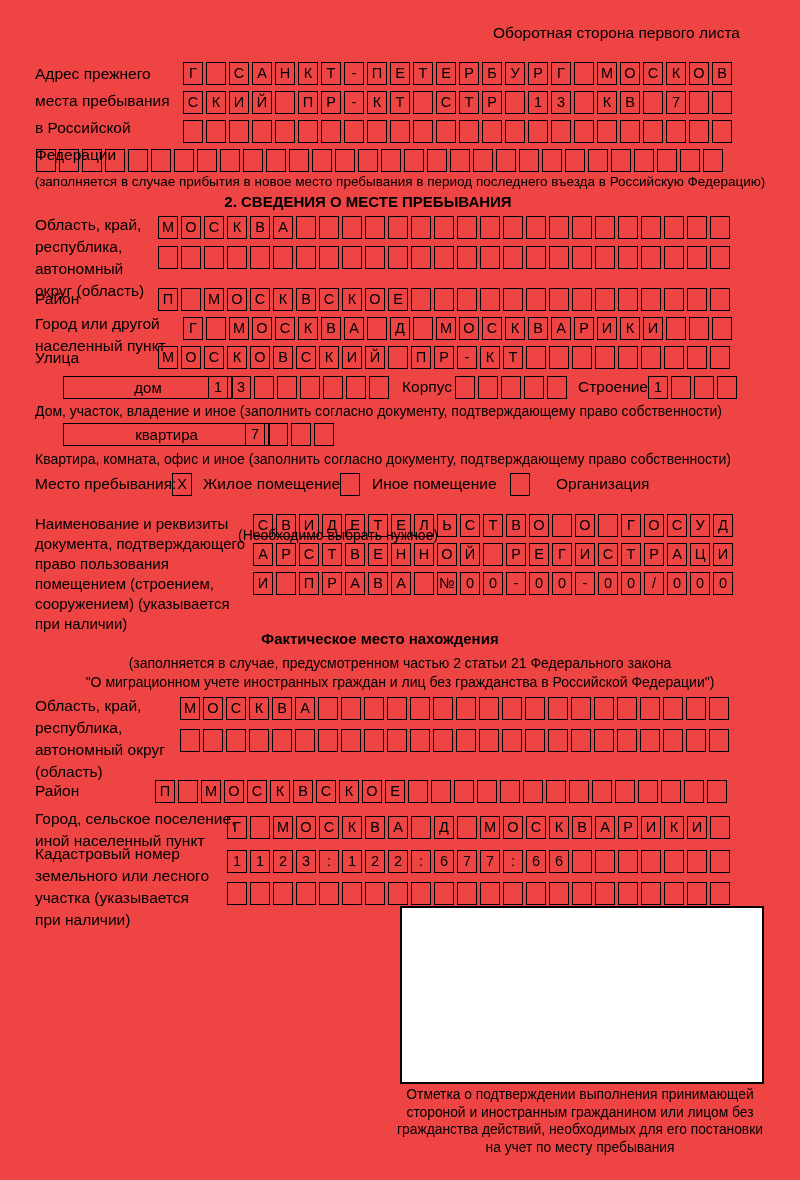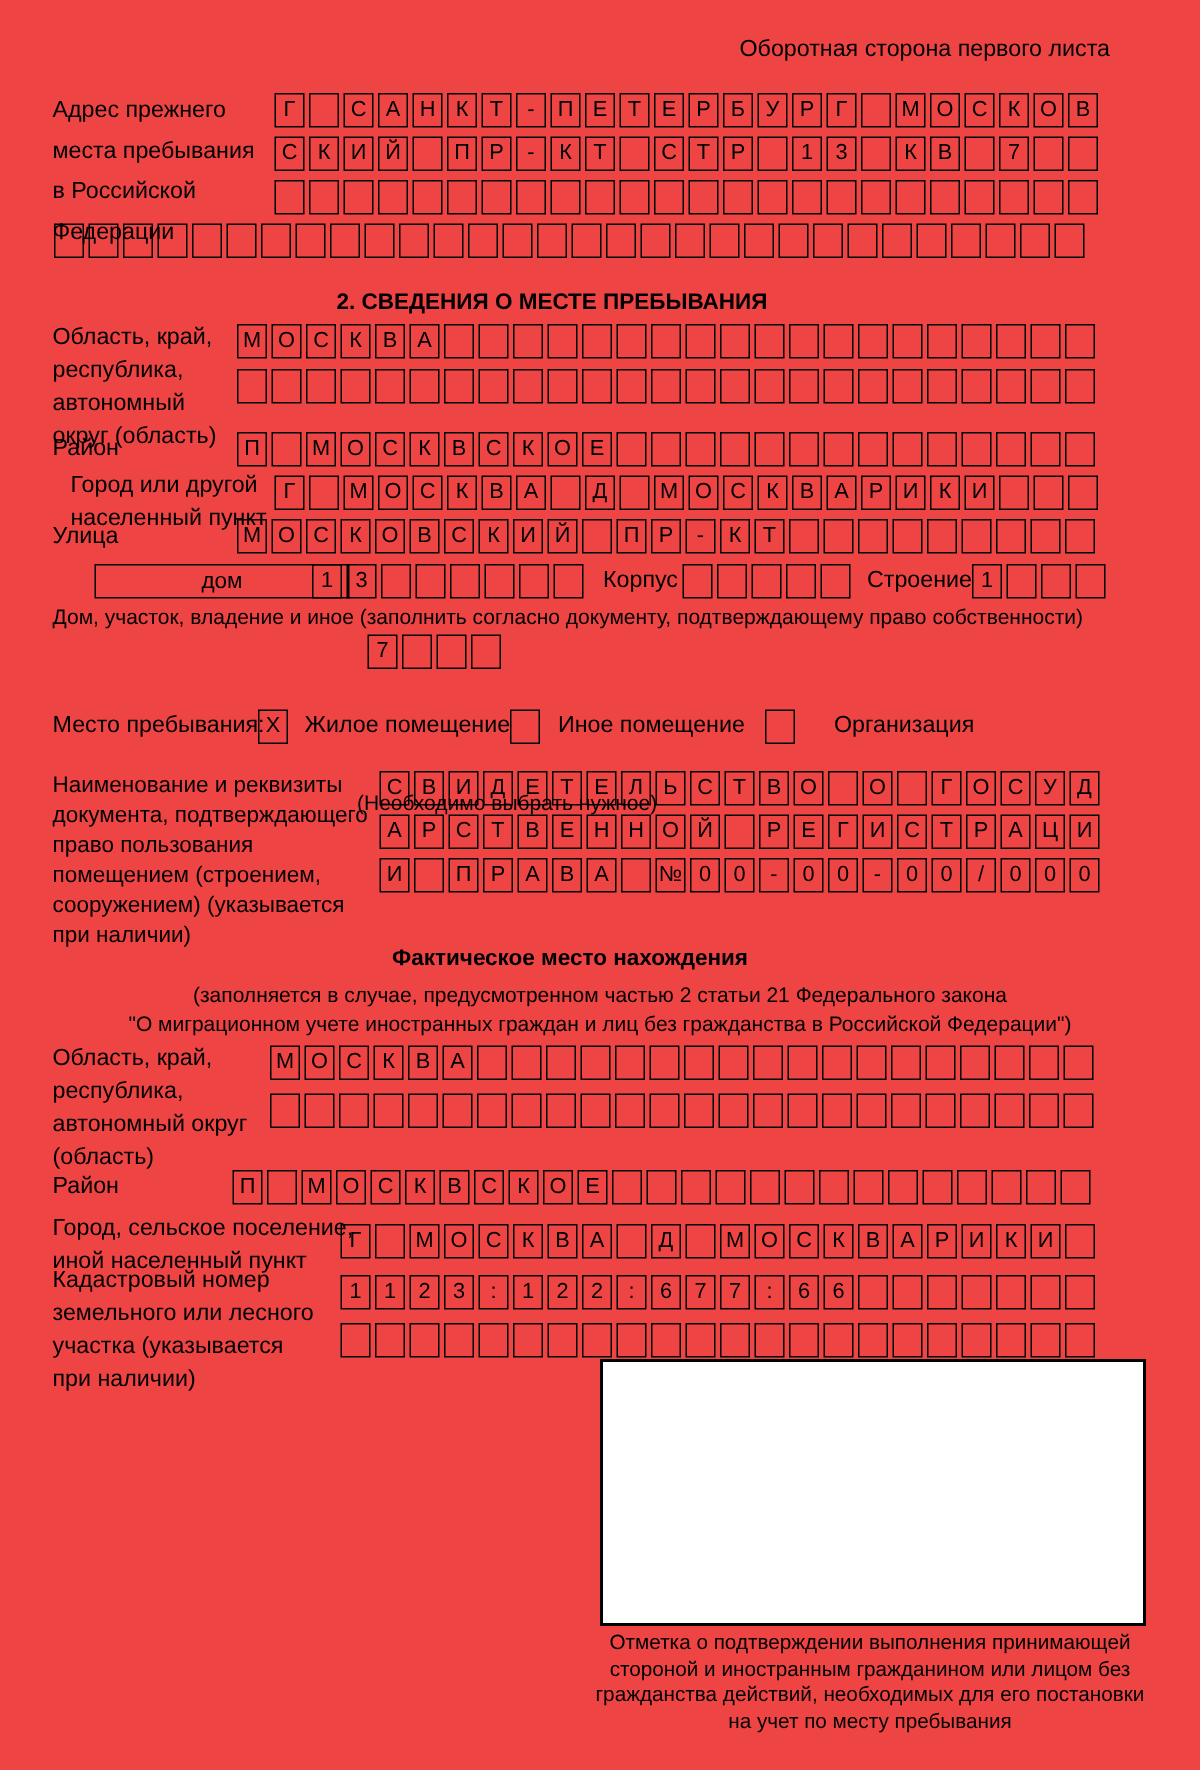--- a/index.html
+++ b/index.html
@@ -138,20 +138,21 @@
       <span class="cell"></span>
       <span class="cell"></span>
       <span class="cell"></span>
       <span class="cell"></span>
       <span class="cell"></span>
       <span class="cell"></span>
       <span class="cell"></span>
       <span class="cell"></span>
       <span class="cell"></span>
     </div>
+  <div class="note center" style="top:174px;">(заполняется в случае прибытия в новое место пребывания в период последнего въезда в Российскую Федерацию)</div>
 
   <div class="heading" style="top:193px;">2. СВЕДЕНИЯ О МЕСТЕ ПРЕБЫВАНИЯ</div>
 
   <div class="lbl lh22" style="left:35px;top:214px;">Область, край,
 республика,
 автономный
 округ (область)</div>
   <div class="cellrow" style="left:158px;top:216px;">
       <span class="cell">М</span>
       <span class="cell">О</span>
@@ -229,21 +230,21 @@
       <span class="cell"></span>
       <span class="cell"></span>
       <span class="cell"></span>
       <span class="cell"></span>
       <span class="cell"></span>
       <span class="cell"></span>
       <span class="cell"></span>
       <span class="cell"></span>
     </div>
 
-  <div class="lbl lh22" style="left:35px;top:313px;margin-left:12px;">Город или другой
+  <div class="lbl lh22" style="left:35px;top:313px;">Город или другой
 населенный пункт</div>
   <div class="cellrow" style="left:183px;top:317px;">
       <span class="cell">Г</span>
       <span class="cell"></span>
       <span class="cell">М</span>
       <span class="cell">О</span>
       <span class="cell">С</span>
       <span class="cell">К</span>
       <span class="cell">В</span>
       <span class="cell">А</span>
@@ -315,26 +316,28 @@
     </div>
   <div class="inline-lbl" style="left:578px;top:378px;">Строение</div>
   <div class="cellrow" style="left:648px;top:376px;">
       <span class="cell">1</span>
       <span class="cell"></span>
       <span class="cell"></span>
       <span class="cell"></span>
     </div>
   <div class="note" style="left:35px;top:403px;font-size:14px;">Дом, участок, владение и иное (заполнить согласно документу, подтверждающему право собственности)</div>
 
+  <div class="labelbox" style="left:35px;top:423px;width:205px;">квартира</div>
   <div class="cellrow" style="left:245px;top:423px;">
       <span class="cell">7</span>
       <span class="cell"></span>
       <span class="cell"></span>
       <span class="cell"></span>
     </div>
+  <div class="note" style="left:35px;top:451px;font-size:14px;">Квартира, комната, офис и иное (заполнить согласно документу, подтверждающему право собственности)</div>
 
   <div class="inline-lbl" style="left:35px;top:475px;">Место пребывания:</div>
   <span class="cell abs" style="left:172px;top:473px;">X</span>
   <div class="inline-lbl" style="left:203px;top:475px;">Жилое помещение</div>
   <span class="cell abs" style="left:340px;top:473px;"></span>
   <div class="inline-lbl" style="left:372px;top:475px;">Иное помещение</div>
   <span class="cell abs" style="left:510px;top:473px;"></span>
   <div class="inline-lbl" style="left:556px;top:475px;">Организация</div>
   <div class="note" style="left:238px;top:499px;font-size:14px;margin-top:28px;">(Необходимо выбрать нужное)</div>
 

